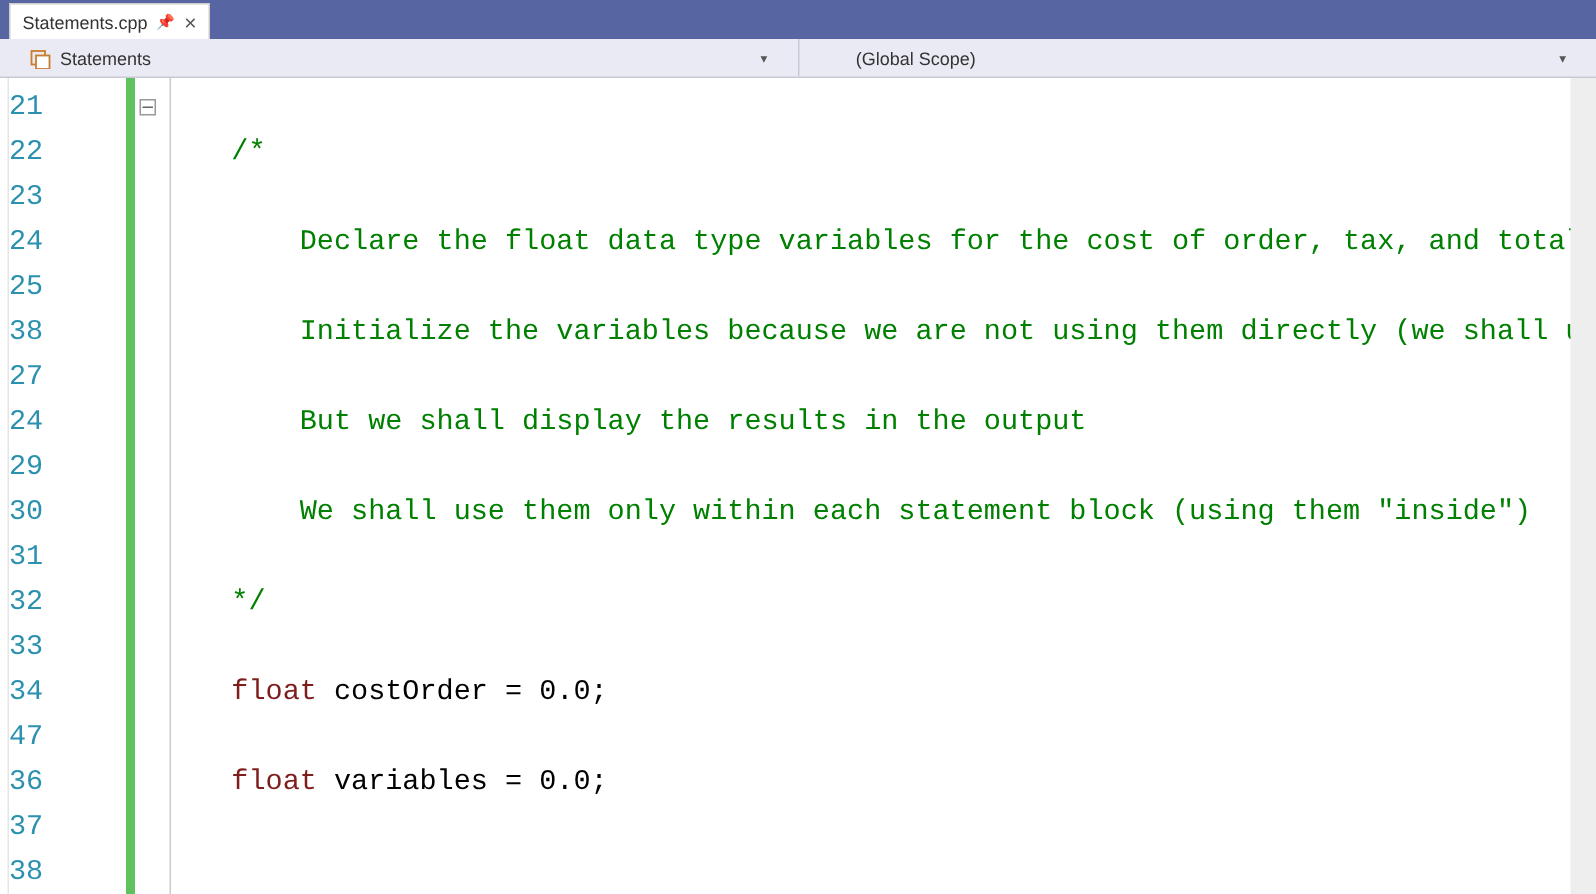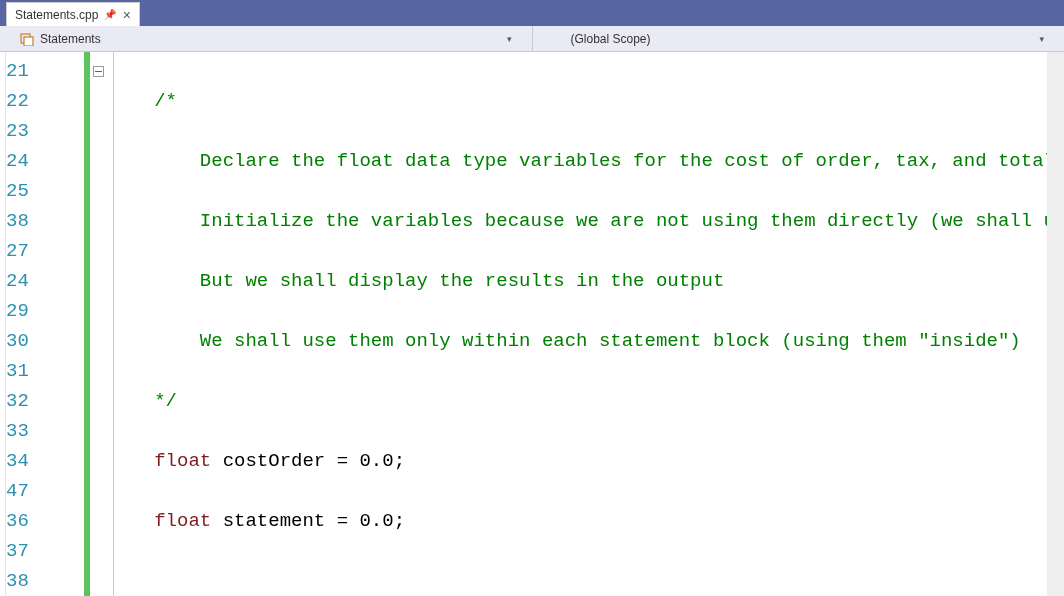--- a/index.html
+++ b/index.html
@@ -208,21 +208,21 @@
   </div>
   <div class="outline-bar"></div>
   <div class="code-area">
 <div class="code-line"><span class="c-comment">   <span>/*</span></span></div>
 <div class="code-line"><span class="c-comment">       <span>Declare the float data type variables for the cost of order, tax, and total cost of order</span></span></div>
 <div class="code-line"><span class="c-comment">       <span>Initialize the variables because we are not using them directly (we shall use them "outside")</span></span></div>
 <div class="code-line"><span class="c-comment">       <span>But we shall display the results in the output</span></span></div>
 <div class="code-line"><span class="c-comment">       <span>We shall use them only within each statement block (using them "inside")</span></span></div>
 <div class="code-line"><span class="c-comment">   <span>*/</span></span></div>
 <div class="code-line">   <span class="c-keyword">float</span><span> costOrder = 0.0;</span></div>
-<div class="code-line">   <span class="c-keyword">float</span><span> statement = 0.0;</span></div>
+<div class="code-line">   <span class="c-keyword">float</span><span> variables = 0.0;</span></div>
 
 
 
 
 
 
 
 
 
   </div>

